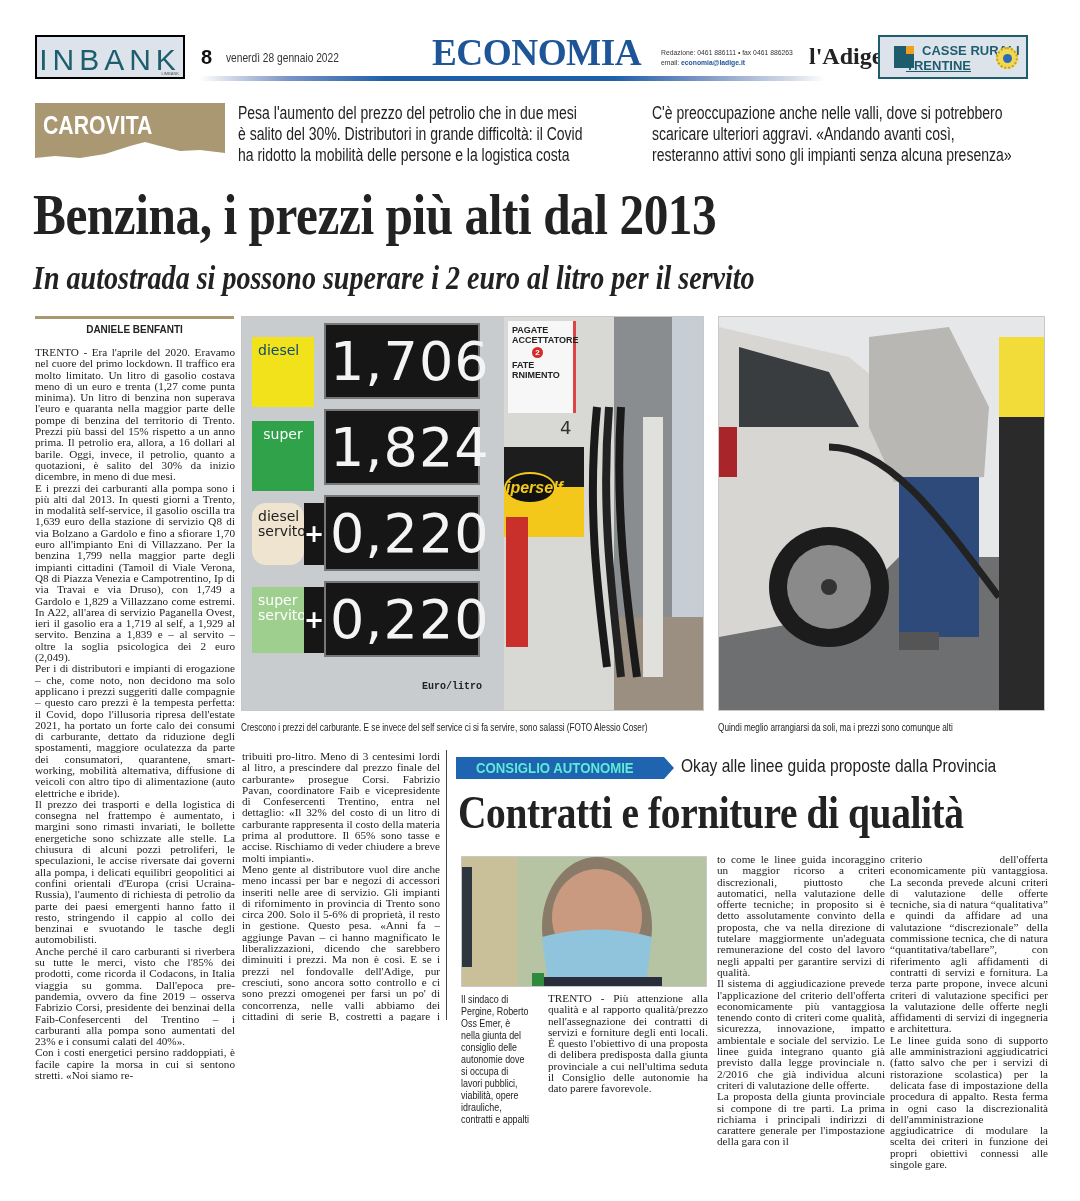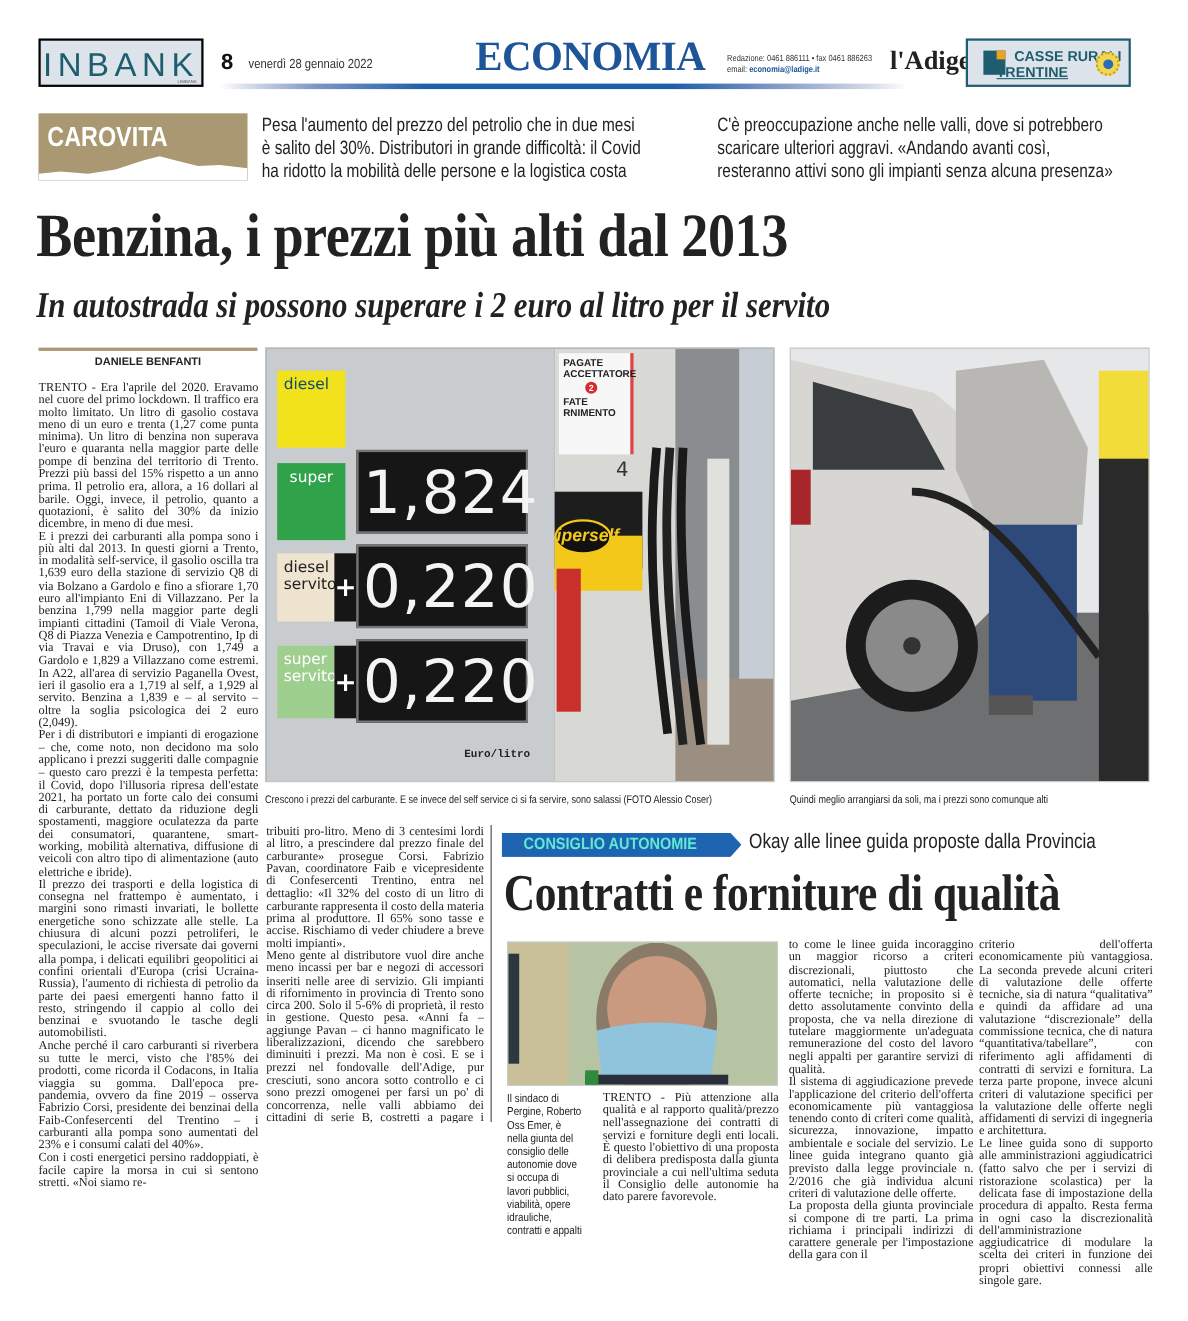--- a/index.html
+++ b/index.html
@@ -172,25 +172,26 @@
   </div>
   <svg class="hoses" viewBox="0 0 80 300">
     <path d="M10 20 C 0 120, 10 200, 20 280" stroke="#1a1a1a" stroke-width="8" fill="none"></path>
     <path d="M22 20 C 14 120, 24 200, 34 290" stroke="#222" stroke-width="8" fill="none"></path>
     <path d="M34 20 C 28 120, 38 200, 50 290" stroke="#1a1a1a" stroke-width="8" fill="none"></path>
     <rect x="56" y="30" width="20" height="260" fill="#e0e0dc"></rect>
   </svg>
   <div class="board">
 
     <div class="lbl" style="top:20px;height:70px;background:#f2e21c;color:#0c4a6e;">diesel</div>
+    <div class="digits" style="top:6px;">1,706</div>
 
     <div class="lbl" style="top:104px;height:70px;background:#2fa24a;color:#fff;text-align:center;">super</div>
     <div class="digits" style="top:92px;">1,824</div>
 
-    <div class="lbl" style="top:186px;height:62px;width:52px;background:#efe4cf;color:#222;">diesel servito</div>
+    <div class="lbl" style="top:186px;height:62px;width:52px;background:#efe4cf;color:#222;border-radius:14px;">diesel servito</div>
     <div class="plus" style="top:186px;height:62px;line-height:62px;">+</div>
     <div class="digits" style="top:178px;">0,220</div>
 
     <div class="lbl" style="top:270px;height:66px;width:52px;background:#9fcf8e;color:#fff;">super servito</div>
     <div class="plus" style="top:270px;height:66px;line-height:66px;">+</div>
     <div class="digits" style="top:264px;">0,220</div>
     <div class="euro">Euro/litro</div>
   </div>
 </div>
 <div class="caption cap1">Crescono i prezzi del carburante. E se invece del self service ci si fa servire, sono salassi (FOTO Alessio Coser)</div>

